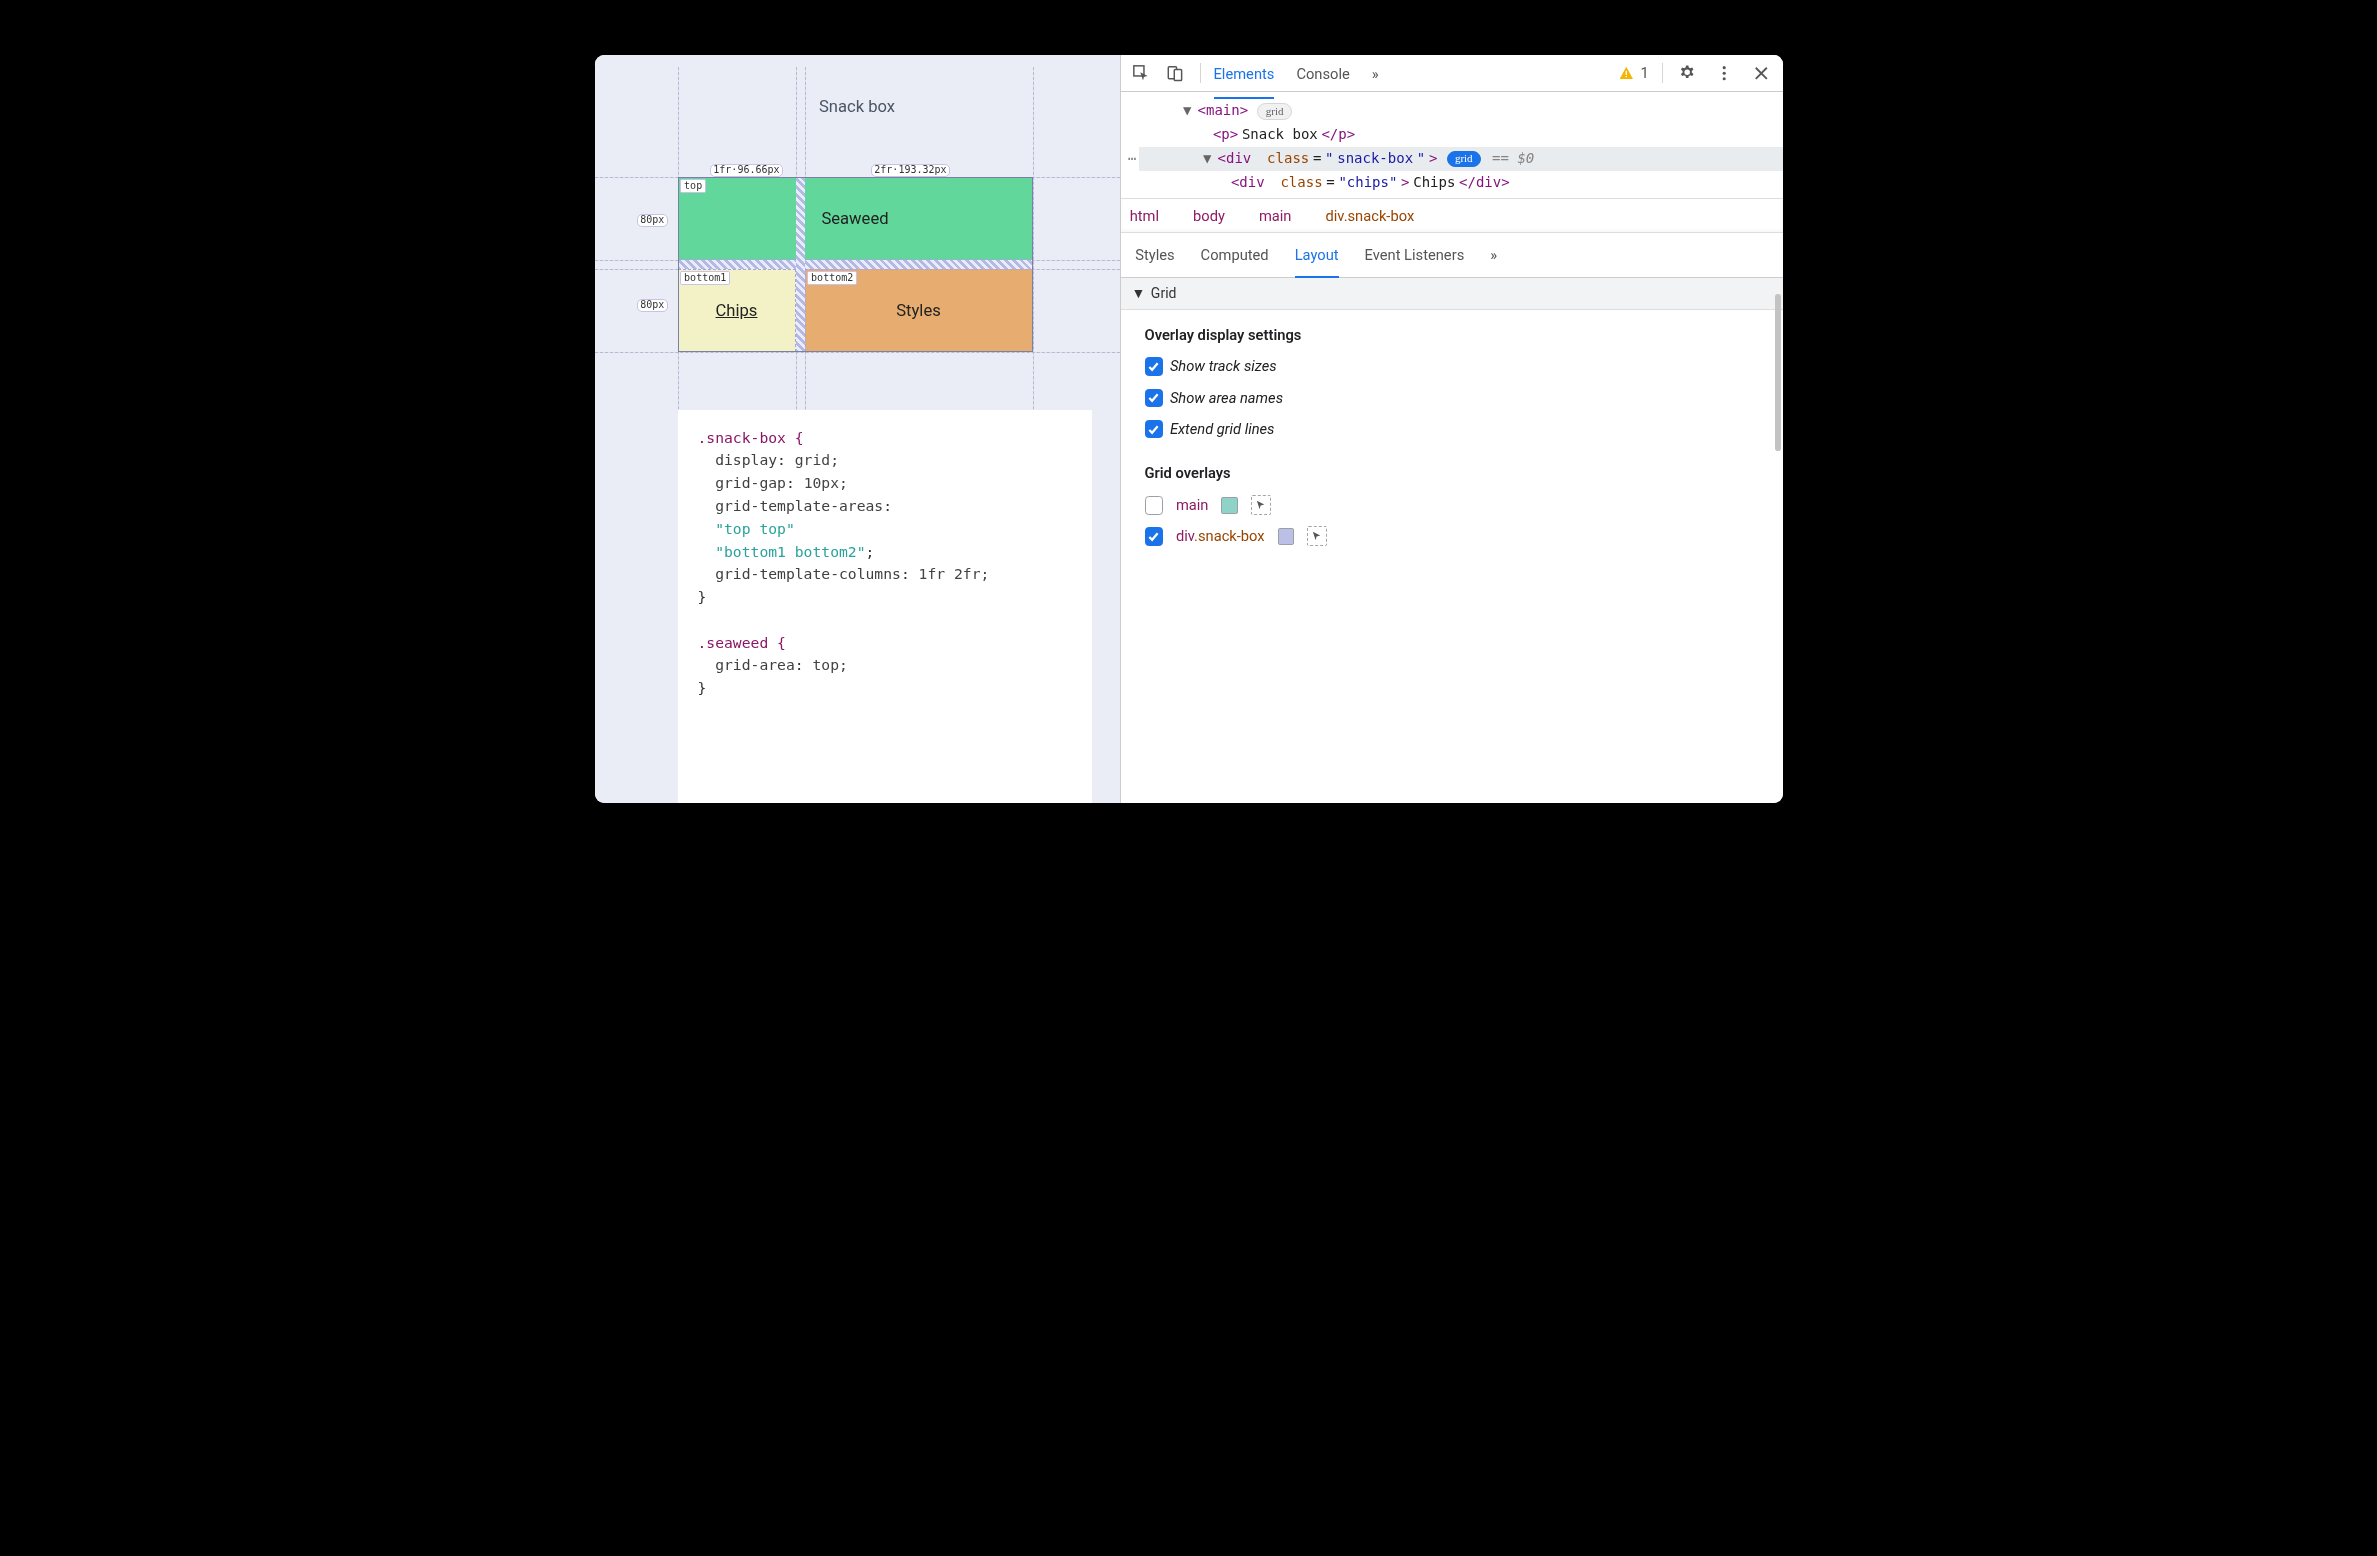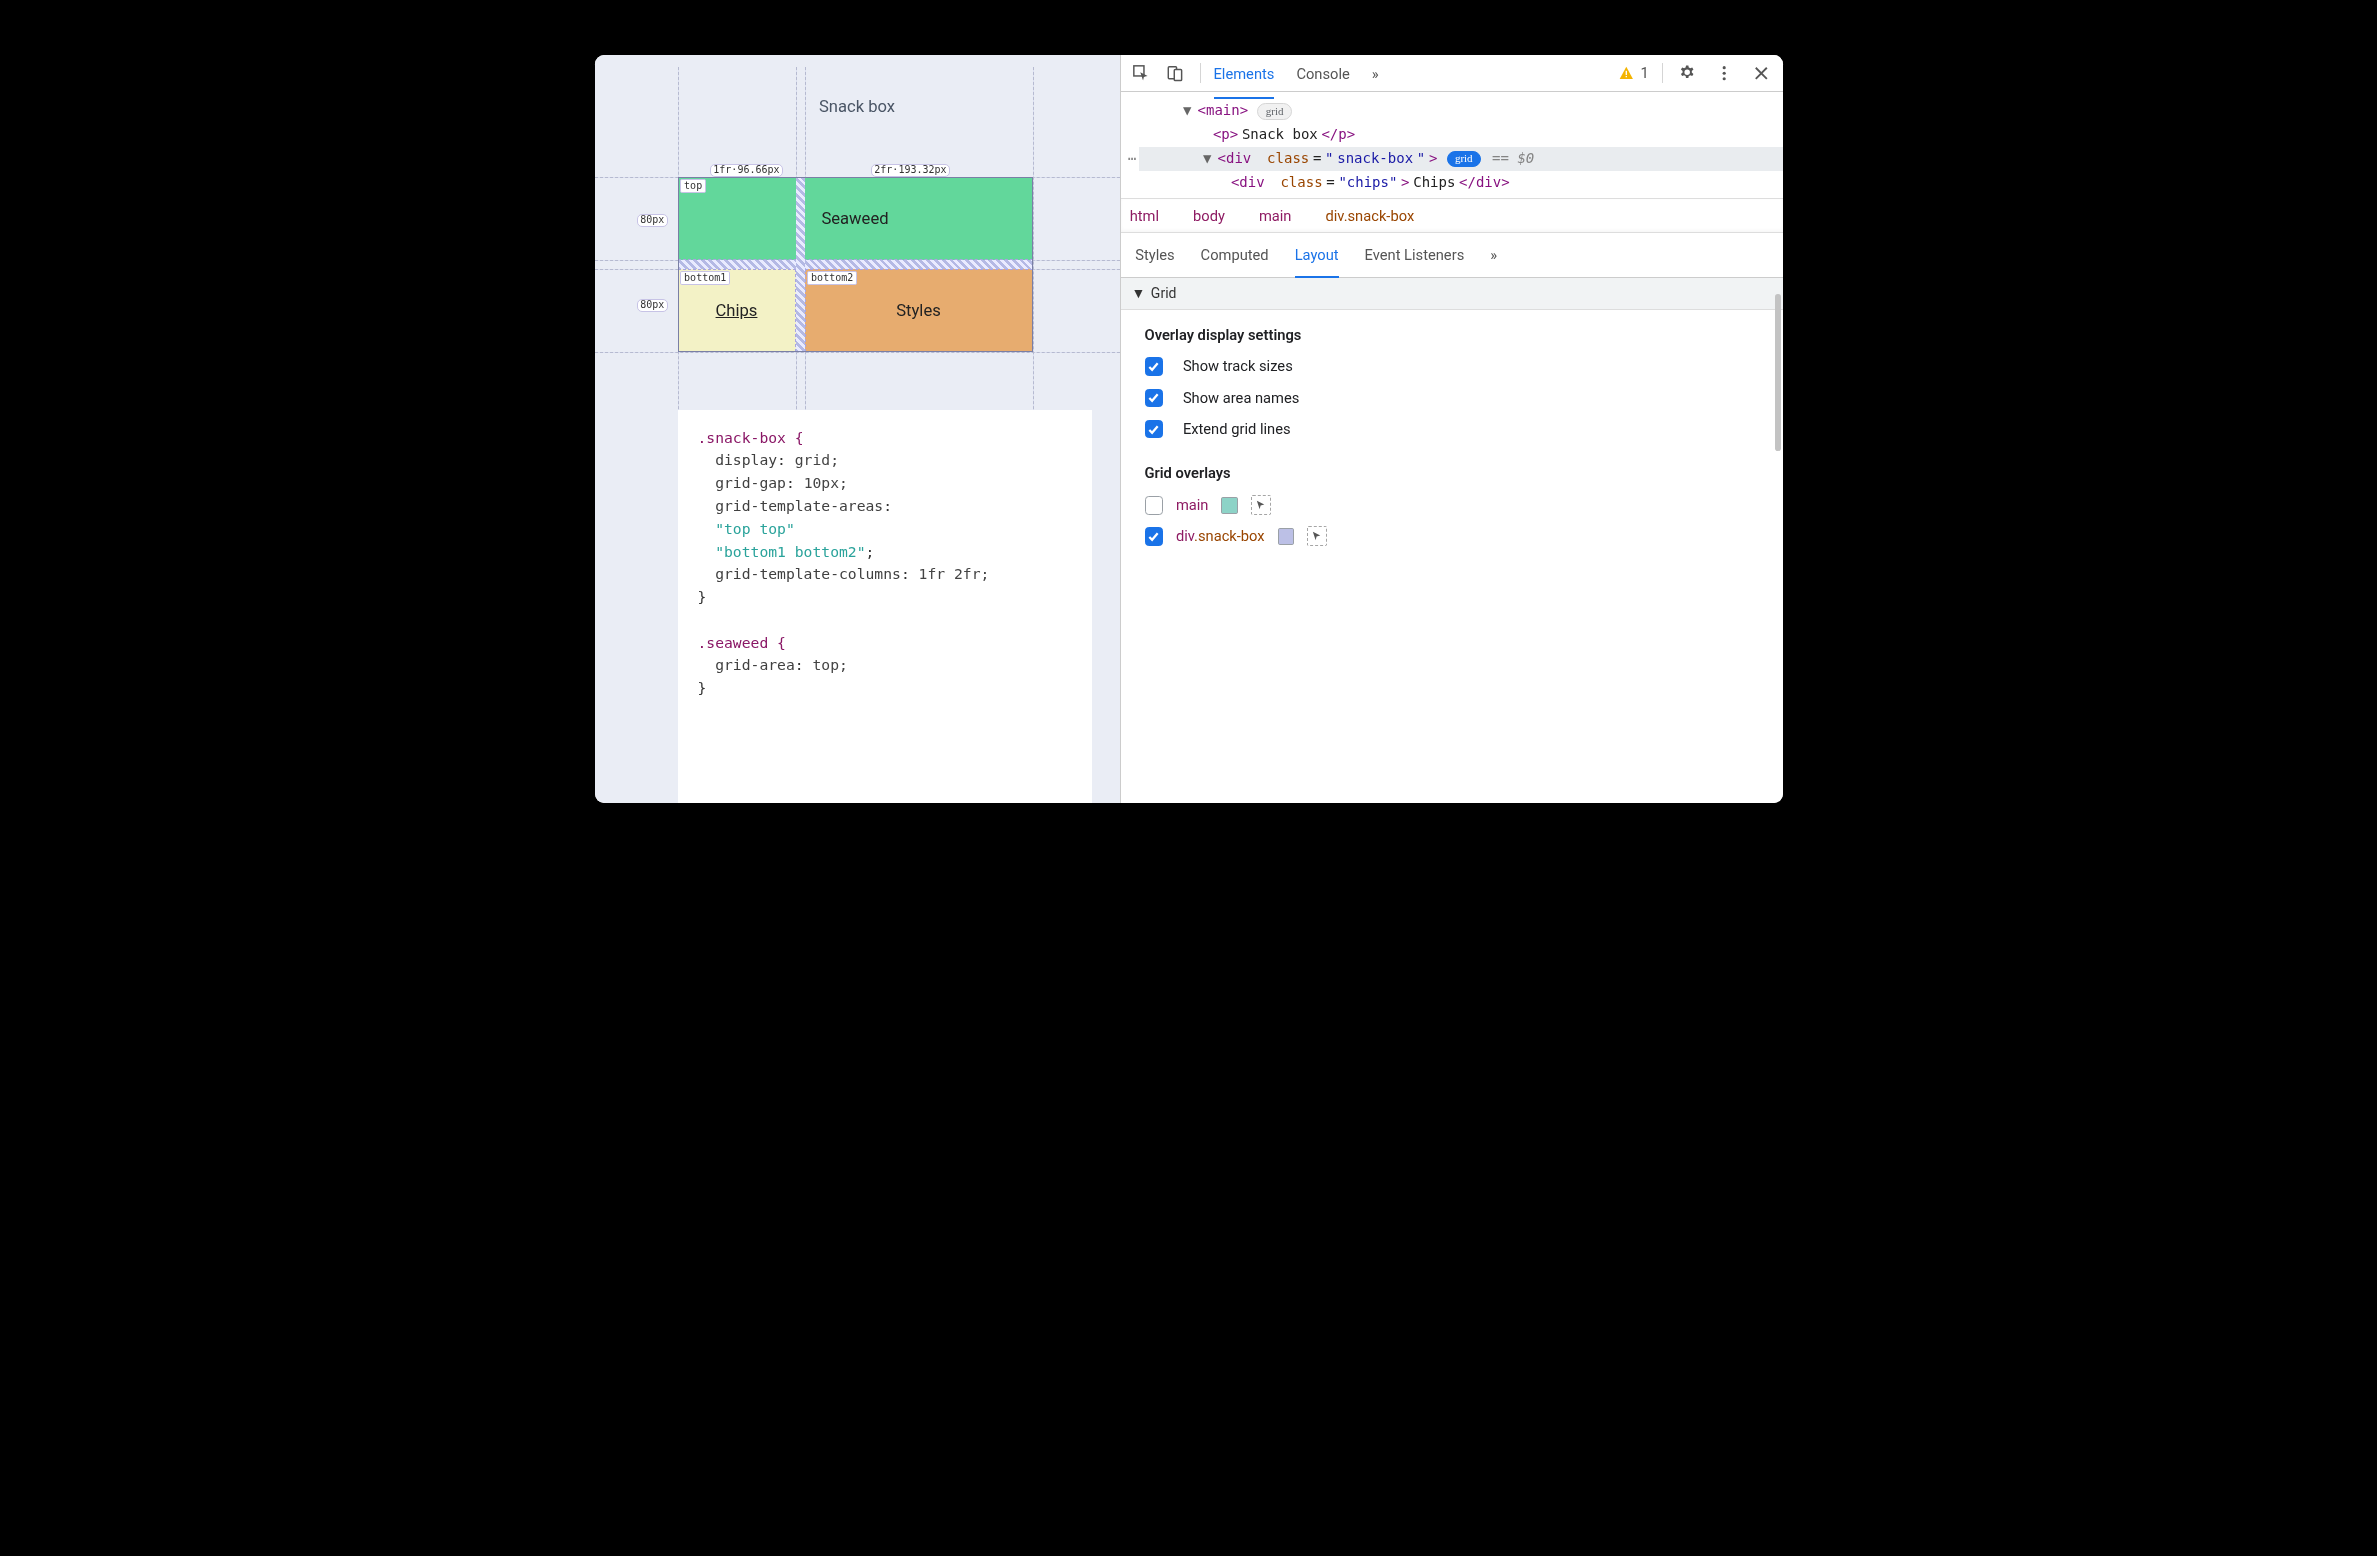--- a/index.html
+++ b/index.html
@@ -85,21 +85,21 @@
   
   .subtabs { display:flex; gap:26px; padding:7.4px 14.7px; border-bottom:0.9px solid #ccc; font-size:14.7px; color:#555;text-align:right; }
   .subtab { padding:5.5px 0; cursor:pointer; }
   .subtab.active { color:#1a73e8; border-bottom:2.8px solid #1a73e8; margin-bottom:-8.3px; }
   
   .section-header { background:#f1f3f4; border-bottom:0.9px solid #ddd; padding:7.4px 11px; font-size:14px; color:#333; display:flex; align-items:center; gap:5.5px; cursor:pointer; }
   .layout-body { padding:16.6px 24px; font-size:14.7px; color:#202124; overflow:auto; }
   .group-title { font-weight:600; margin-bottom:13px; font-size:14.7px; color:#202124; }
   .selectrow { margin-bottom:16.6px; }
   .fake-select { display:inline-flex; align-items:center; justify-content:space-between; border:0.9px solid #b5b8bc; border-radius:4.6px; padding:5.5px 9.2px; min-width:249px; background:#fff; cursor:pointer; }
-  .checkrow { display:flex; align-items:center; gap:20px; margin:13px 0; }
+  .checkrow { display:flex; align-items:center; gap:7px; margin:13px 0;font-style:italic; }
   .checkbox { width:18.4px; height:18.4px; border-radius:3.7px; border:1.4px solid #9aa0a6; display:flex; align-items:center; justify-content:center; cursor:pointer; }
   .checkbox.checked { background:#1a73e8; border-color:#1a73e8; color:#fff; }
   .overlay-row { display:flex; align-items:center; gap:13px; margin:11px 0; }
   .ov-name { color:#8e1b63; font-size:14.7px; }
   .ov-name .cls { color:#994500; }
   .swatch { width:16.6px; height:16.6px; border:0.9px solid #9aa0a6; border-radius:1.8px; cursor:pointer; }
   .crosshair { width:20px; height:20px; display:flex; align-items:center; justify-content:center; color:#555; cursor:pointer; border:0.9px dashed #a5a5a5; border-radius:1.8px; }
   .scrollbar-gutter { position:absolute; right:1.8px; top:239px; width:5.5px; height:157px; background:#c3c3c3; border-radius:2.8px; }
 </style>
 </head>

